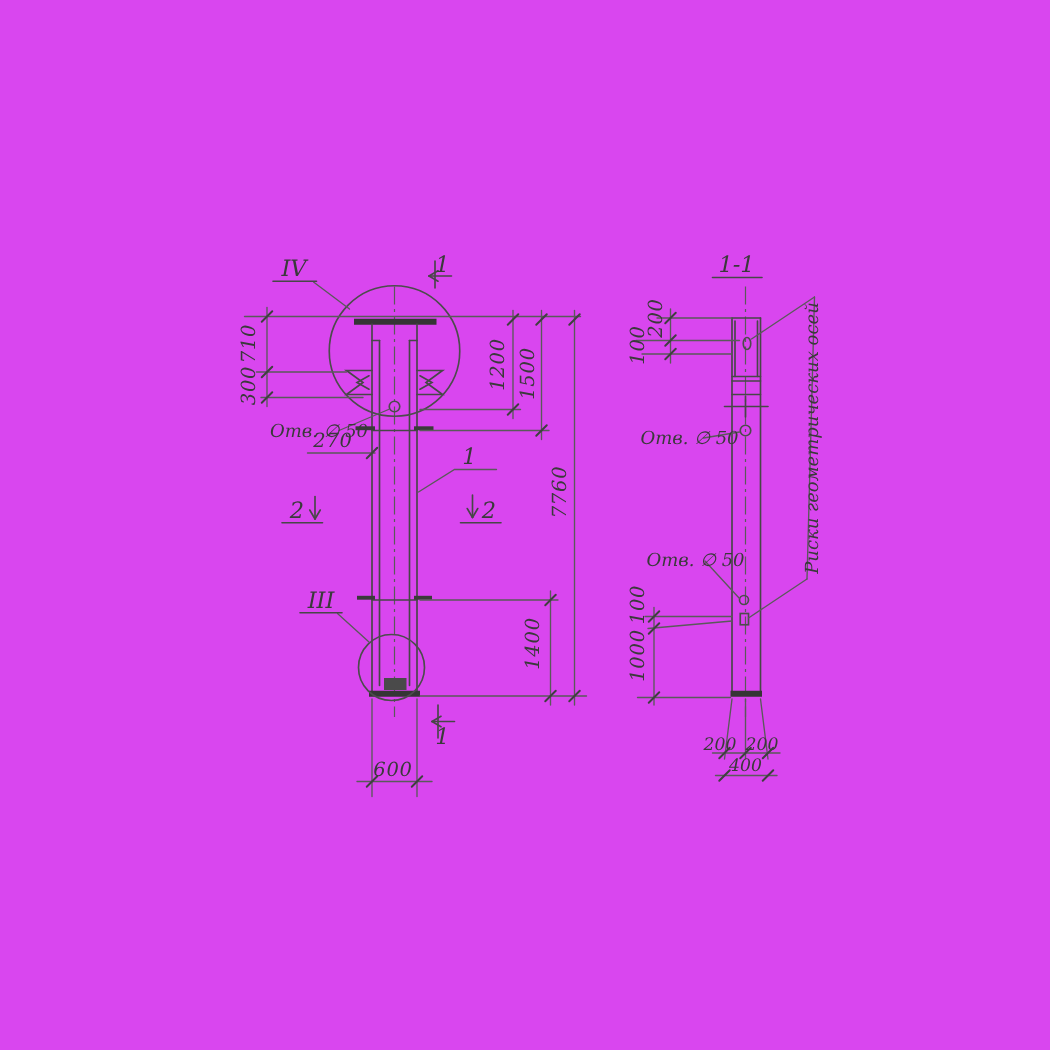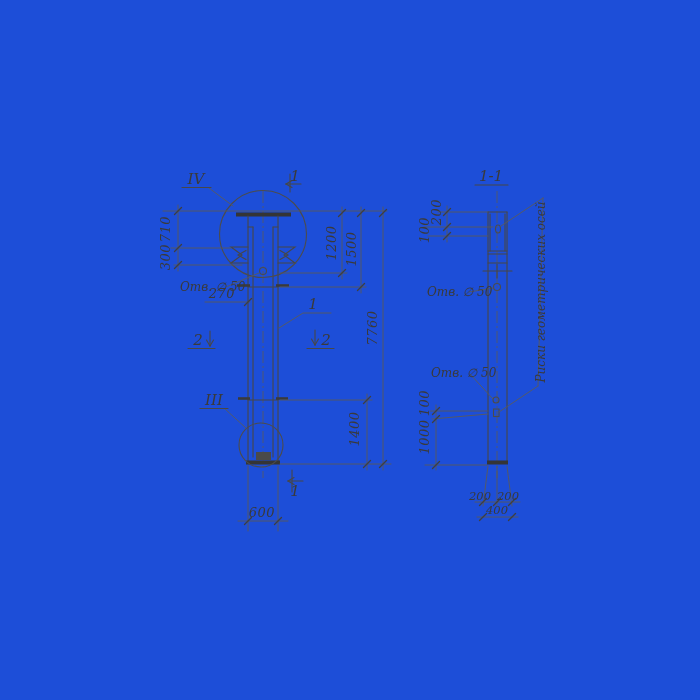--- a/index.html
+++ b/index.html
@@ -1,16 +1,16 @@
 <!DOCTYPE html>
 <html><head>
 <meta charset="utf-8">
 <style>
   html,body{margin:0;padding:0;background:#ffffff;}
-  .stage{position:relative;width:700px;height:700px;background:#1d4ed8;overflow:hidden;
+  .stage{position:relative;width:700px;height:700px;background:#d946ef;overflow:hidden;
          font-family:"DejaVu Serif",serif;}
   svg{position:absolute;left:0;top:0;}
   .ln{stroke:#474747;stroke-width:1.1;fill:none;stroke-linecap:round;}
   .thin{stroke:#5a5a5a;stroke-width:0.9;fill:none;stroke-linecap:round;}
   .thick{stroke:#353535;stroke-width:4;fill:none;stroke-linecap:butt;}
   .semithick{stroke:#3a3a3a;stroke-width:2.6;fill:none;stroke-linecap:butt;}
   .cl{stroke:#5a5a5a;stroke-width:0.8;fill:none;stroke-dasharray:12 3 2 3;}
   .tk{stroke:#3f3f3f;stroke-width:1.3;fill:none;stroke-linecap:round;}
   .circ{stroke:#4c4c4c;stroke-width:1.1;fill:none;}
   text{fill:#3a3a3a;font-style:italic;font-family:"DejaVu Serif",serif;}

